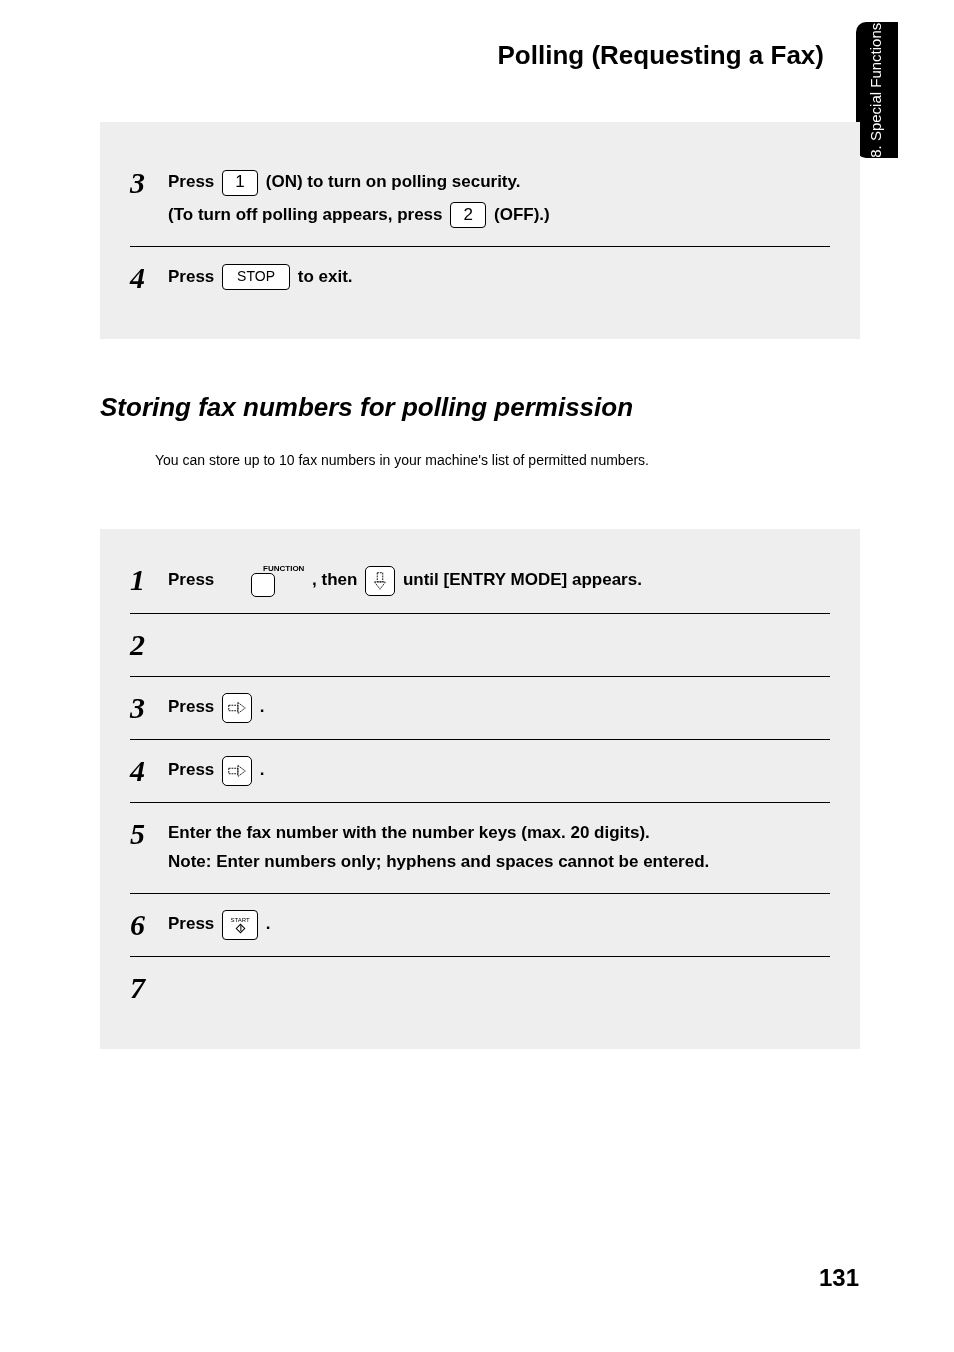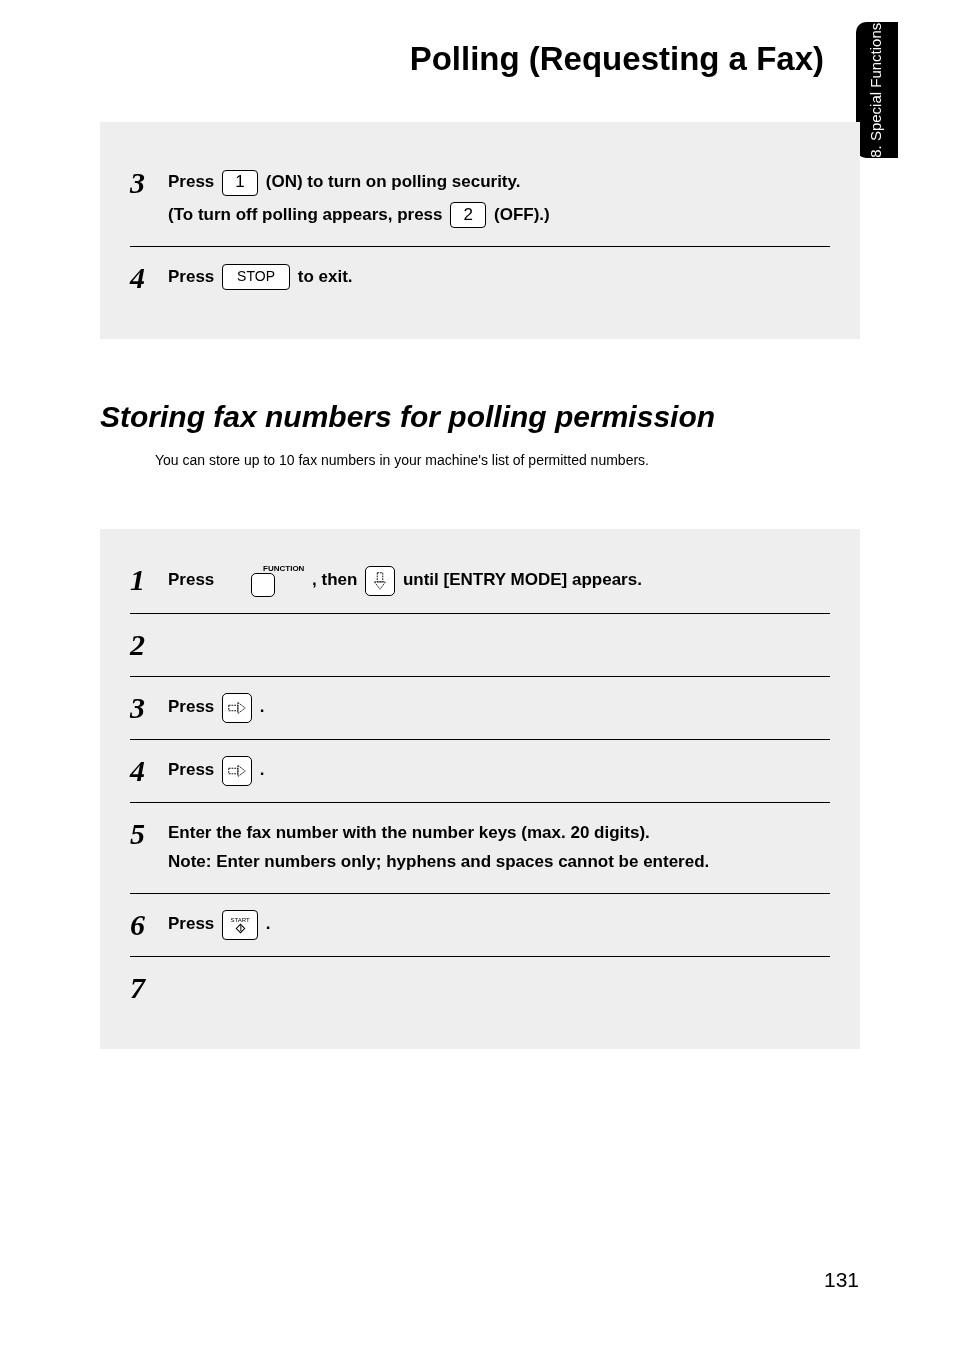--- a/index.html
+++ b/index.html
@@ -8,21 +8,21 @@
     height: 1352px;
     background: #ffffff;
     font-family: Arial, Helvetica, sans-serif;
     position: relative;
     color: #000;
   }
   .header-title {
     position: absolute;
     top: 40px;
     right: 130px;
-    font-size: 33px;
+    font-size: 26px;
     font-weight: bold;
   }
   .side-tab {
     position: absolute;
     top: 22px;
     right: 56px;
     width: 42px;
     height: 136px;
     background: #000;
     border-top-left-radius: 10px;
@@ -137,40 +137,40 @@
     line-height: 1;
   }
   .function-label {
     font-size: 8px;
     font-weight: bold;
     margin-left: 41px;
   }
   .arrow-svg { width: 22px; height: 22px; }
   .section-header {
     position: absolute;
-    top: 400px;
+    top: 392px;
     left: 100px;
-    font-size: 30px;
+    font-size: 26px;
     font-weight: bold;
     font-style: italic;
   }
   .section-desc {
     position: absolute;
     top: 450px;
     left: 155px;
     width: 660px;
     font-size: 14px;
     line-height: 1.5;
   }
   .page-num {
     position: absolute;
     bottom: 60px;
     right: 95px;
-    font-size: 21px;
-    font-weight: normal;
+    font-size: 24px;
+    font-weight: bold;
   }
   .start-diamond {
     width: 7px; height: 7px;
     border: 1px solid #000;
     transform: rotate(45deg);
     display: inline-block;
     position: relative;
   }
   .start-diamond::after {
     content: "";

